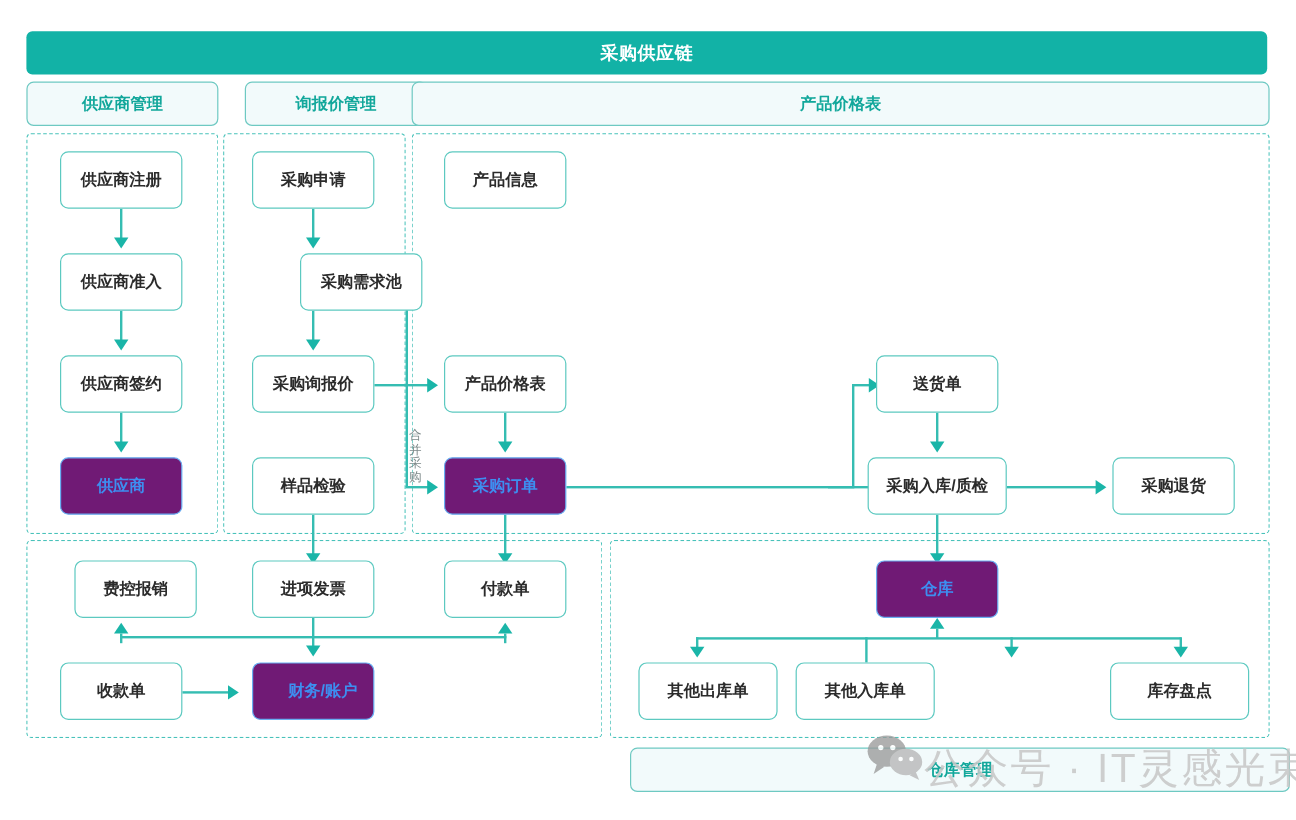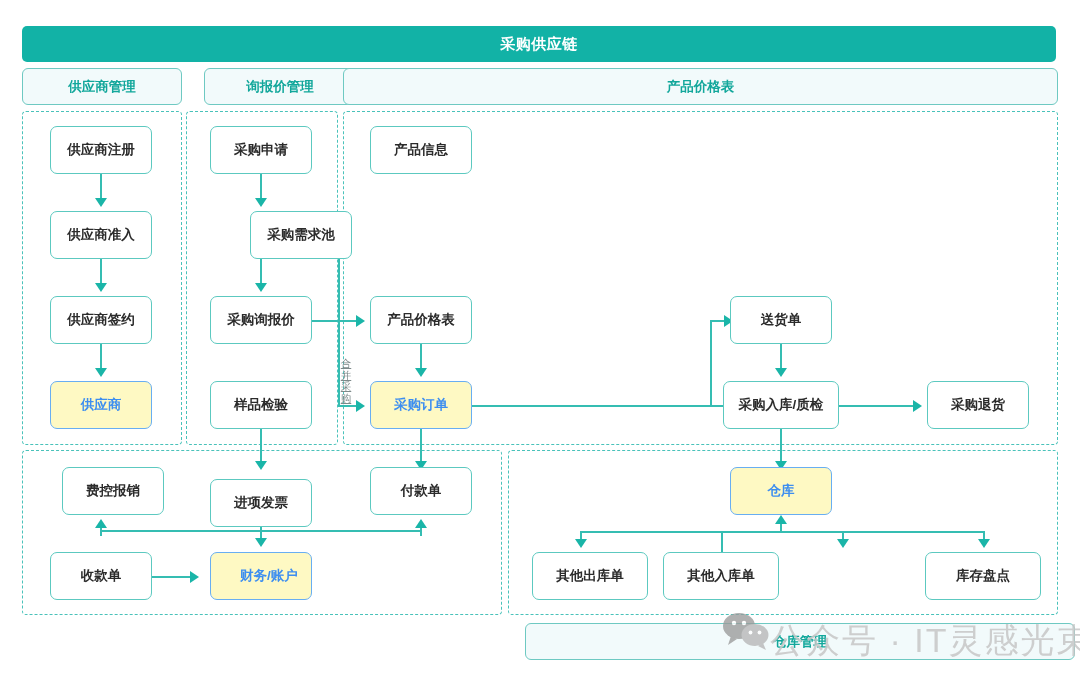--- a/index.html
+++ b/index.html
@@ -38,21 +38,21 @@
   
   .node{
     position:absolute;width:102px;height:48px;
     background:#ffffff;border:1.3px solid #5cc9c0;border-radius:7px;
     display:flex;align-items:center;justify-content:center;
     color:#2b2b2b;font-size:13.5px;font-weight:bold;
     box-sizing:border-box;
     z-index:4;
   }
   .node.hl{
-    background:#fef9c3;border:1.5px solid #68aef2;color:#3d8ef0;
+    background:#701a75;border:1.5px solid #68aef2;color:#3d8ef0;
   }
   .node.wide{width:116px;}
 
   
   .ln{position:absolute;background:#35bdb2;z-index:2;}
   .lnh{height:1.6px;}
   .lnv{width:1.6px;}
   .arr{position:absolute;width:0;height:0;z-index:3;}
   .arr-d{border-left:6px solid transparent;border-right:6px solid transparent;border-top:9px solid #1ab5a8;}
   .arr-u{border-left:6px solid transparent;border-right:6px solid transparent;border-bottom:9px solid #1ab5a8;}
@@ -111,21 +111,21 @@
 
   <div class="ln lnv" style="left:260px;top:174px;height:28px;"></div>
   <div class="arr arr-d" style="left:255px;top:198px;"></div>
   <div class="ln lnv" style="left:260px;top:259px;height:28px;"></div>
   <div class="arr arr-d" style="left:255px;top:283px;"></div>
 
   <div class="ln lnh" style="left:312px;top:234px;width:28px;"></div>
   <div class="ln lnv" style="left:338px;top:234px;height:172px;"></div>
   <div class="ln lnh" style="left:338px;top:405px;width:22px;"></div>
   <div class="arr arr-r" style="left:356px;top:400px;"></div>
-  <div class="edge-label" style="left:340px;top:358px;text-decoration:underline;">合并采购</div>
+  <div class="edge-label" style="left:340px;top:358px;">合并采购</div>
 
   <div class="ln lnh" style="left:312px;top:320px;width:48px;"></div>
   <div class="arr arr-r" style="left:356px;top:315px;"></div>
 
   <div class="node" style="left:370px;top:126px;">产品信息</div>
   <div class="node" style="left:370px;top:296px;">产品价格表</div>
   <div class="node hl" style="left:370px;top:381px;">采购订单</div>
 
   <div class="ln lnv" style="left:420px;top:344px;height:28px;"></div>
   <div class="arr arr-d" style="left:415px;top:368px;"></div>
@@ -151,21 +151,21 @@
   <div class="ln lnv" style="left:260px;top:429px;height:36px;"></div>
   <div class="arr arr-d" style="left:255px;top:461px;"></div>
 
   <div class="ln lnv" style="left:420px;top:429px;height:36px;"></div>
   <div class="arr arr-d" style="left:415px;top:461px;"></div>
 
   <div class="ln lnv" style="left:780px;top:429px;height:36px;"></div>
   <div class="arr arr-d" style="left:775px;top:461px;"></div>
 
   <div class="node" style="left:50px;top:467px;margin-left:12px;">费控报销</div>
-  <div class="node" style="left:210px;top:467px;margin-top:12px;">进项发票</div>
+  <div class="node" style="left:210px;top:467px;">进项发票</div>
   <div class="node" style="left:370px;top:467px;">付款单</div>
   <div class="node" style="left:50px;top:552px;">收款单</div>
   <div class="node hl" style="left:210px;top:552px;padding-left:16px;">财务/账户</div>
 
   <div class="ln lnv" style="left:260px;top:515px;height:26px;"></div>
   <div class="arr arr-d" style="left:255px;top:538px;"></div>
 
   <div class="ln lnh" style="left:152px;top:576px;width:42px;"></div>
   <div class="arr arr-r" style="left:190px;top:571px;"></div>
 

